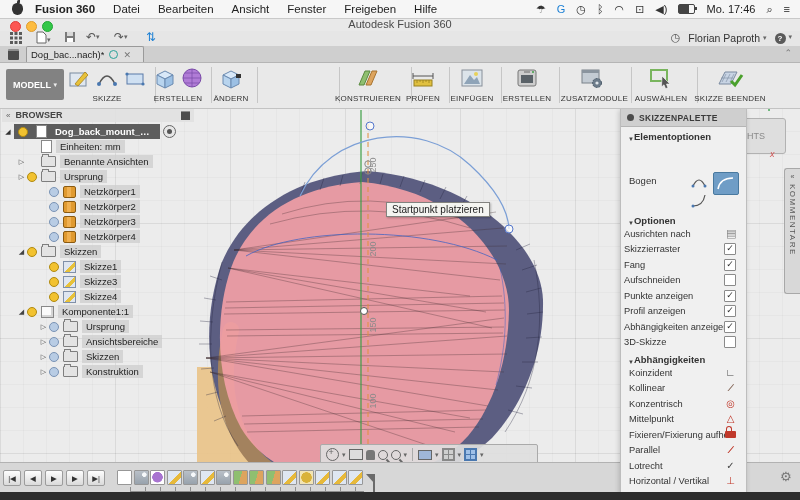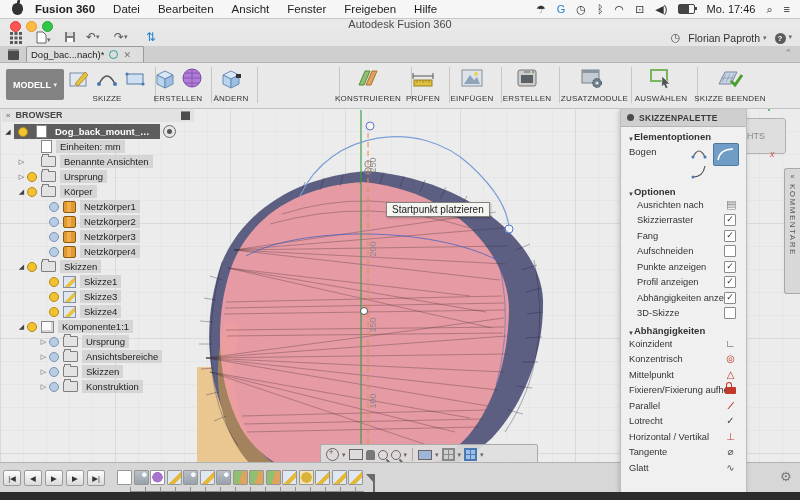--- a/index.html
+++ b/index.html
@@ -114,25 +114,25 @@
   .tic.comp{width:11px;height:10px;background:#fafafa;border:1px solid #888;box-shadow:inset -2px -2px 0 #d5d5d5;}
   .tlabel{background:rgba(205,205,205,.75);padding:0 4px;white-space:nowrap;color:#222;font-size:9.5px;line-height:13px;}
   
   .palette{position:absolute;left:620px;top:108px;width:125px;height:384px;background:#f0f0f0;
            border:1px solid #bdbdbd;box-shadow:-1px 2px 5px rgba(0,0,0,.18);z-index:20;font-size:9.5px;color:#333;}
   .pal-header{height:17px;background:#cfcfcf;border-bottom:1px solid #b5b5b5;display:flex;align-items:center;
               gap:5px;padding:0 6px;font-size:8.5px;font-weight:bold;color:#3a3a3a;letter-spacing:.3px;}
   .pal-dot{width:7px;height:7px;border-radius:50%;background:#4c4c4c;}
   .sec-h{height:15px;display:flex;align-items:flex-end;padding-left:7px;font-weight:bold;font-size:9.5px;gap:0;}
   .sec-h .tri{font-size:6px;color:#444;}
-  .bogen-row{height:40px;position:relative;}
+  .bogen-row{height:40px;position:relative;margin-top:29px;}
   .bogen-label{position:absolute;left:8px;top:4px;}
   .arcg{position:absolute;}
   .arc-sel{position:absolute;left:92px;top:1px;width:24px;height:21px;background:#6f9dc6;border:1px solid #49799f;border-radius:2px;}
-  .prow{height:15.5px;display:flex;align-items:center;justify-content:space-between;padding:0 10px 0 16px;}
+  .prow{height:15.5px;display:flex;align-items:center;justify-content:space-between;padding:0 10px 0 3px;}
   .plabel{white-space:nowrap;overflow:hidden;font-size:9.3px;}
   .pctrl{width:10px;height:10px;border:1px solid #8a8a8a;background:#fff;border-radius:1px;flex:none;
          font-size:9px;line-height:9px;text-align:center;color:#333;}
   .pctrl.check-on::after{content:"✓";}
   .pctrl.icon-align{border:none;background:none;color:#888;font-size:11px;}
   .pctrl.icon-align::after{content:"▤";}
   .crow{height:15.5px;display:flex;align-items:center;justify-content:space-between;padding:0 10px 0 8px;}
   .cglyph{font-size:10px;line-height:10px;flex:none;min-width:11px;text-align:center;}
   .cglyph.g-slash{letter-spacing:-2px;font-style:italic;}
   .cglyph.g-lock{width:9px;height:7px;background:currentColor;border-radius:1px;position:relative;}
@@ -280,26 +280,20 @@
           <span class="tlabel">Benannte Ansichten</span>
         </div>
 
         <div class="trow d1">
           <span class="arr">▷</span>
           <span class="bulb yb"></span>
           <span class="tic folder"></span>
           <span class="tlabel">Ursprung</span>
         </div>
 
-        <div class="trow d1">
-          <span class="arr">◢</span>
-          <span class="bulb yb"></span>
-          <span class="tic folder"></span>
-          <span class="tlabel">Körper</span>
-        </div>
 
         <div class="trow d2">
           <span class="arr"></span>
           <span class="bulb bb"></span>
           <span class="tic mesh"></span>
           <span class="tlabel">Netzkörper1</span>
         </div>
 
         <div class="trow d2">
           <span class="arr"></span>
@@ -464,20 +458,24 @@
       <span class="tri">▼</span>
       <span>Abhängigkeiten</span>
     </div>
     <div>
 
         <div class="crow">
           <span class="plabel">Koinzident</span>
           <span class="cglyph" style="color: rgb(68, 68, 68);">∟</span>
         </div>
 
+        <div class="crow">
+          <span class="plabel">Kollinear</span>
+          <span class="cglyph g-slash" style="color: rgb(138, 111, 96);">∕∕</span>
+        </div>
 
         <div class="crow">
           <span class="plabel">Konzentrisch</span>
           <span class="cglyph" style="color: rgb(192, 57, 43);">◎</span>
         </div>
 
         <div class="crow">
           <span class="plabel">Mittelpunkt</span>
           <span class="cglyph" style="color: rgb(192, 57, 43);">△</span>
         </div>

